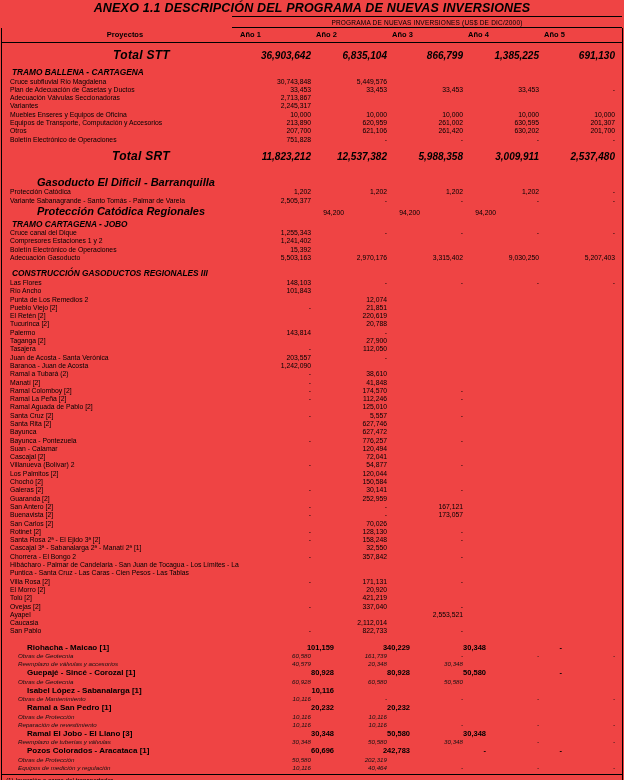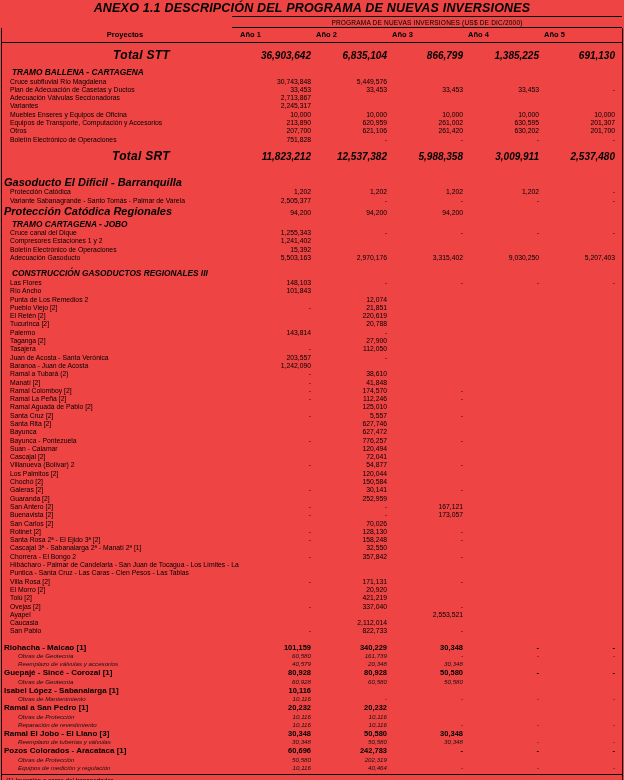--- a/index.html
+++ b/index.html
@@ -29,25 +29,25 @@
   .colhead .val{width:76px;flex:none;text-align:left;}
   .tr{display:flex;align-items:baseline;}
   .lab{width:238px;flex:none;padding-left:8px;box-sizing:border-box;}
   .val{width:76px;flex:none;text-align:right;padding-right:5px;box-sizing:border-box;white-space:nowrap;}
   .r-total{font-weight:bold;font-style:italic;margin:5px 0 6px;}
   .r-total .lab{font-size:12px;text-align:right;padding-right:70px;letter-spacing:.3px;}
   .r-total .val{font-size:10px;}
   .r-caps{font-weight:bold;font-style:italic;font-size:8.3px;line-height:9.6px;}
   .r-caps .lab{padding-left:2px;white-space:nowrap;width:auto;margin-left:8px;}
   .r-h2{font-weight:bold;font-style:italic;font-size:11px;line-height:12.5px;}
-  .r-h2 .lab{padding-left:2px;white-space:nowrap;}
+  .r-h2 .lab{padding-left:2px;white-space:nowrap;margin-left:33px;}
   .r-h2 .val{font-size:6.8px;font-style:normal;font-weight:normal;}
   .r-item{font-size:6.8px;line-height:8.3px;}
   .r-group{font-size:8px;font-weight:bold;line-height:9.4px;}
-  .r-group .lab{padding-left:2px;}
+  .r-group .lab{padding-left:2px;margin-left:23px;}
   .r-group .val{font-size:7.5px;}
   .r-sub{font-size:6.2px;font-style:italic;line-height:8.1px;color:#111;}
   .r-sub .lab{padding-left:16px;}
   .r-gap{height:7px;}
   .footnotes{border-top:1.5px solid #000;padding:2px 0 4px;margin-top:2px;}
   .fn{font-size:6.3px;line-height:8.5px;padding-left:4px;}
 </style>
 </head>
 <body>
 

